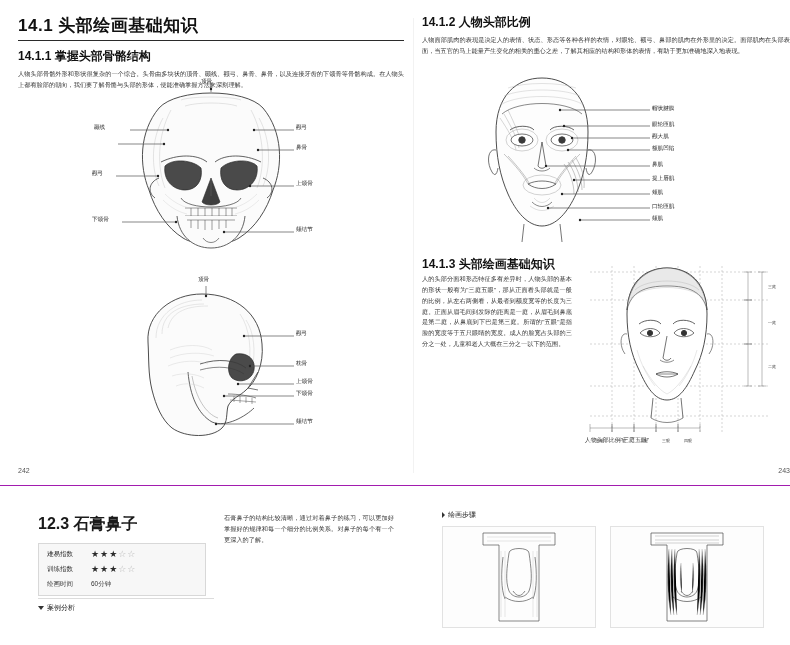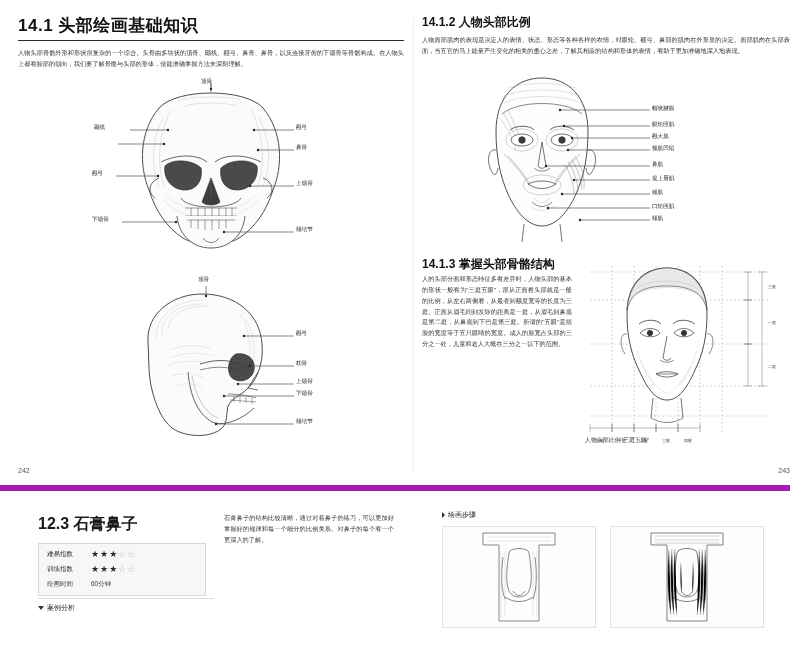--- a/index.html
+++ b/index.html
@@ -15,21 +15,21 @@
     overflow: hidden;
     position: relative;
   }
   .page-spread {
     position: absolute;
     left: 0;
     top: 0;
     width: 790px;
     height: 485px;
     background: #ffffff;
-    border-bottom: 6px solid #a21caf;
+    border-bottom: 1px solid #a21caf;
   }
   .spread-inner {
     position: absolute;
     left: 18px;
     top: 8px;
     width: 754px;
     height: 470px;
   }
   .gutter {
     position: absolute;
@@ -213,20 +213,21 @@
 </head>
 <body>
 
 <div class="page-spread">
   <div class="spread-inner">
     <div class="gutter"></div>
 
     <div class="left-page">
       <h1 class="chapter-title">14.1  头部绘画基础知识</h1>
       <div class="rule"></div>
+      <h2 class="section-title">14.1.1  掌握头部骨骼结构</h2>
       <p class="body-text">人物头部骨骼外形和形状很复杂的一个综合。头骨由多块状的顶骨、颞线、颧弓、鼻骨、鼻骨，以及连接牙齿的下颌骨等骨骼构成。在人物头上都有脸部的朝向，我们要了解骨骼与头部的形体，便能准确掌握方法来深刻理解。</p>
 
       <div class="figure" style="position:absolute; left:0; top:72px; width:386px; height:190px;">
         <svg class="art" width="386" height="190" viewBox="0 0 386 190">
           <g transform="translate(193,96)" stroke="#444" fill="none">
 
             <path d="M-52,-68 C-72,-44 -72,-10 -62,14 C-56,34 -44,52 -28,62 C-16,70 16,70 28,62 C44,52 56,34 62,14 C72,-10 72,-44 52,-68 C34,-88 -34,-88 -52,-68 Z" fill="#fbfbfb" stroke="#3a3a3a" stroke-width="0.9"></path>
 
             <g stroke="#bdbdbd" stroke-width="0.4">
               <path d="M-48,-58 C-60,-36 -60,-8 -52,10"></path>
@@ -478,21 +479,21 @@
         <span class="callout" style="left:230px; top:53px;">眼轮匝肌</span>
         <span class="callout" style="left:230px; top:65px;">颧大肌</span>
         <span class="callout" style="left:230px; top:77px;">额肌凹陷</span>
         <span class="callout" style="left:230px; top:93px;">鼻肌</span>
         <span class="callout" style="left:230px; top:107px;">提上唇肌</span>
         <span class="callout" style="left:230px; top:121px;">颊肌</span>
         <span class="callout" style="left:230px; top:135px;">口轮匝肌</span>
         <span class="callout" style="left:230px; top:147px;">颏肌</span>
       </div>
 
-      <h2 class="section-title" style="position:absolute; left:0; top:248px;">14.1.3  掌握头部骨骼结构</h2>
+      <h2 class="section-title" style="position:absolute; left:0; top:248px;">14.1.3  头部绘画基础知识</h2>
       <p class="body-text" style="position:absolute; left:0; top:266px; width:150px;">人的头部分面和形态特征多有差异时，人物头部的基本的形状一般有为"三庭五眼"，那从正面看头部就是一般的比例，从左右两侧看，从最者到额度宽等的长度为三庭。正面从眉毛间到发际的距离是一庭，从眉毛到鼻底是第二庭，从鼻底到下巴是第三庭。所谓的"五眼"是指脸的宽度等于五只眼睛的宽度。成人的脸宽占头部的三分之一处，儿童和老人大概在三分之一以下的范围。</p>
 
       <div class="figure" style="position:absolute; left:150px; top:248px; width:218px; height:195px;">
         <svg class="art" width="218" height="195" viewBox="0 0 218 195">
 
           <g stroke="#aaaaaa" stroke-width="0.5" stroke-dasharray="2,2">
             <line x1="18" y1="16" x2="196" y2="16"></line>
             <line x1="18" y1="44" x2="196" y2="44"></line>
             <line x1="18" y1="88" x2="196" y2="88"></line>
             <line x1="18" y1="130" x2="196" y2="130"></line>

